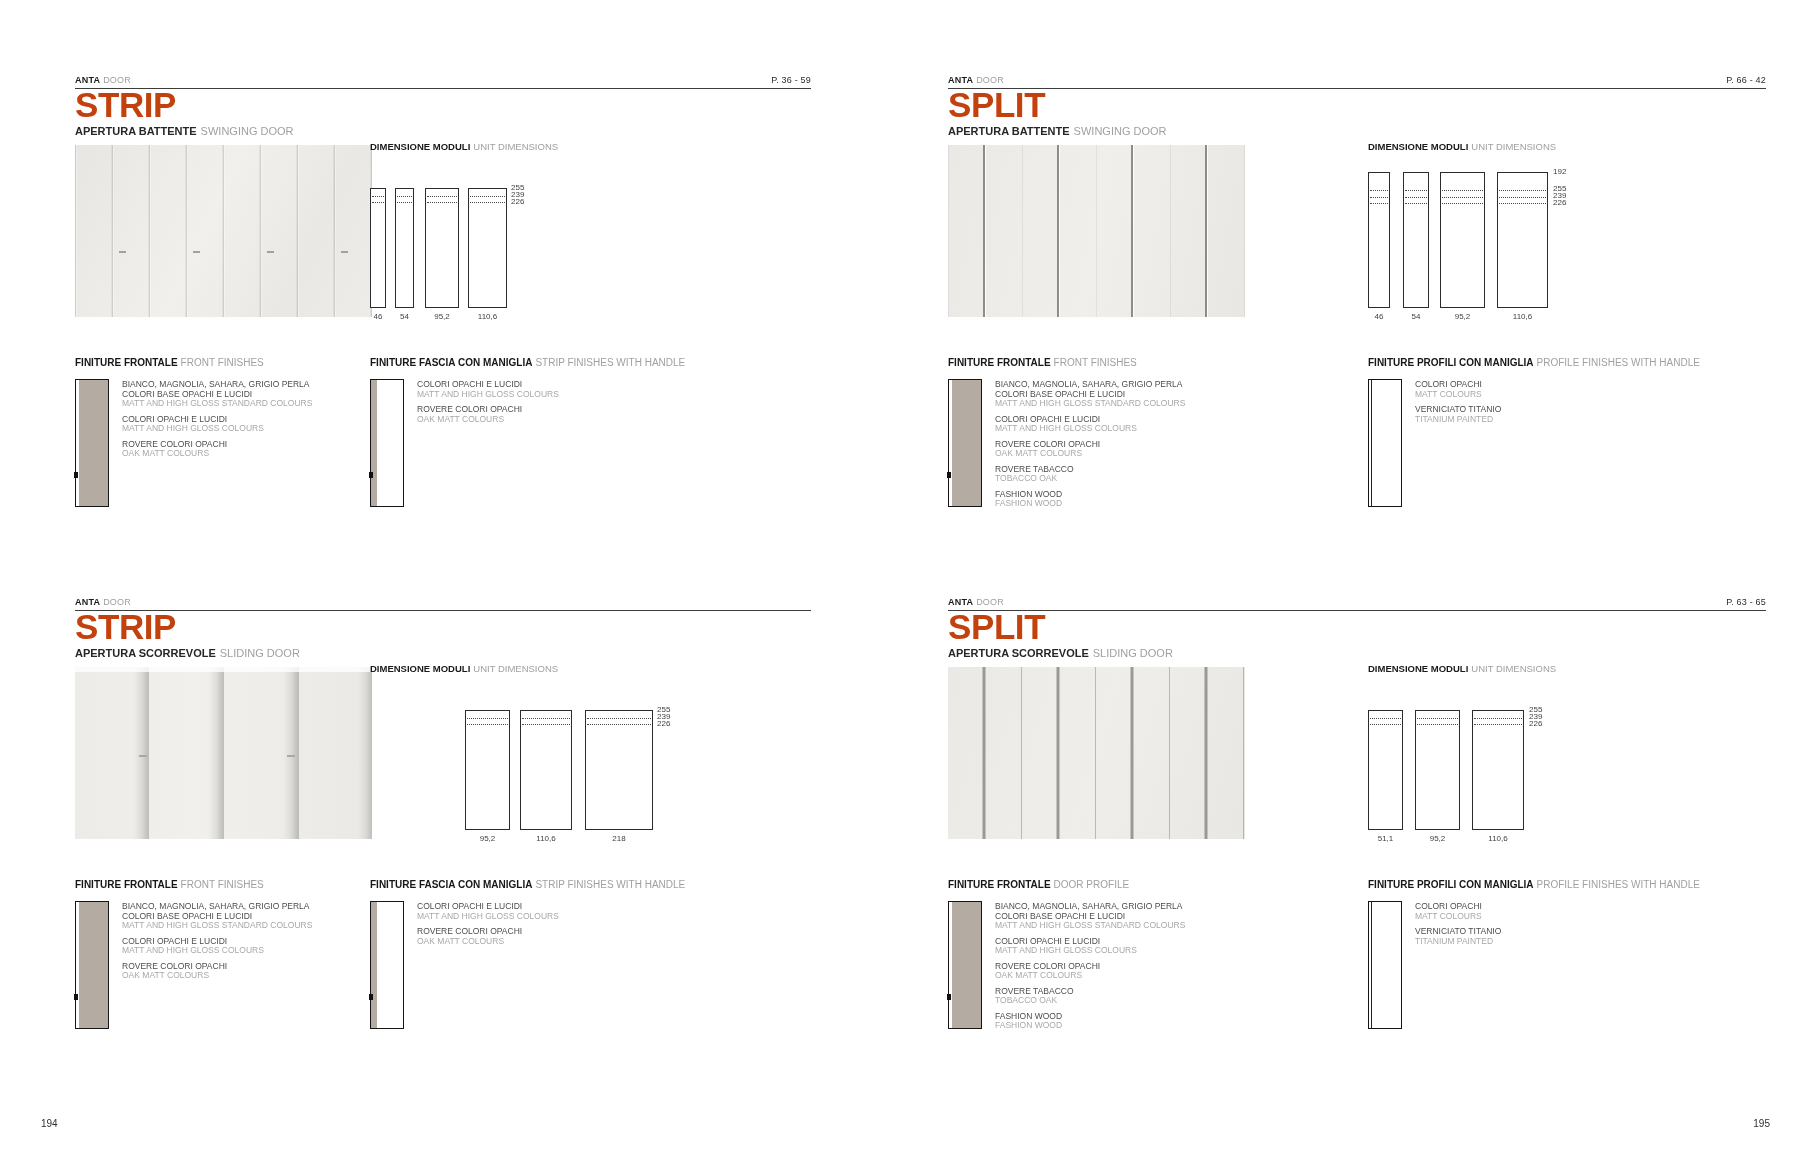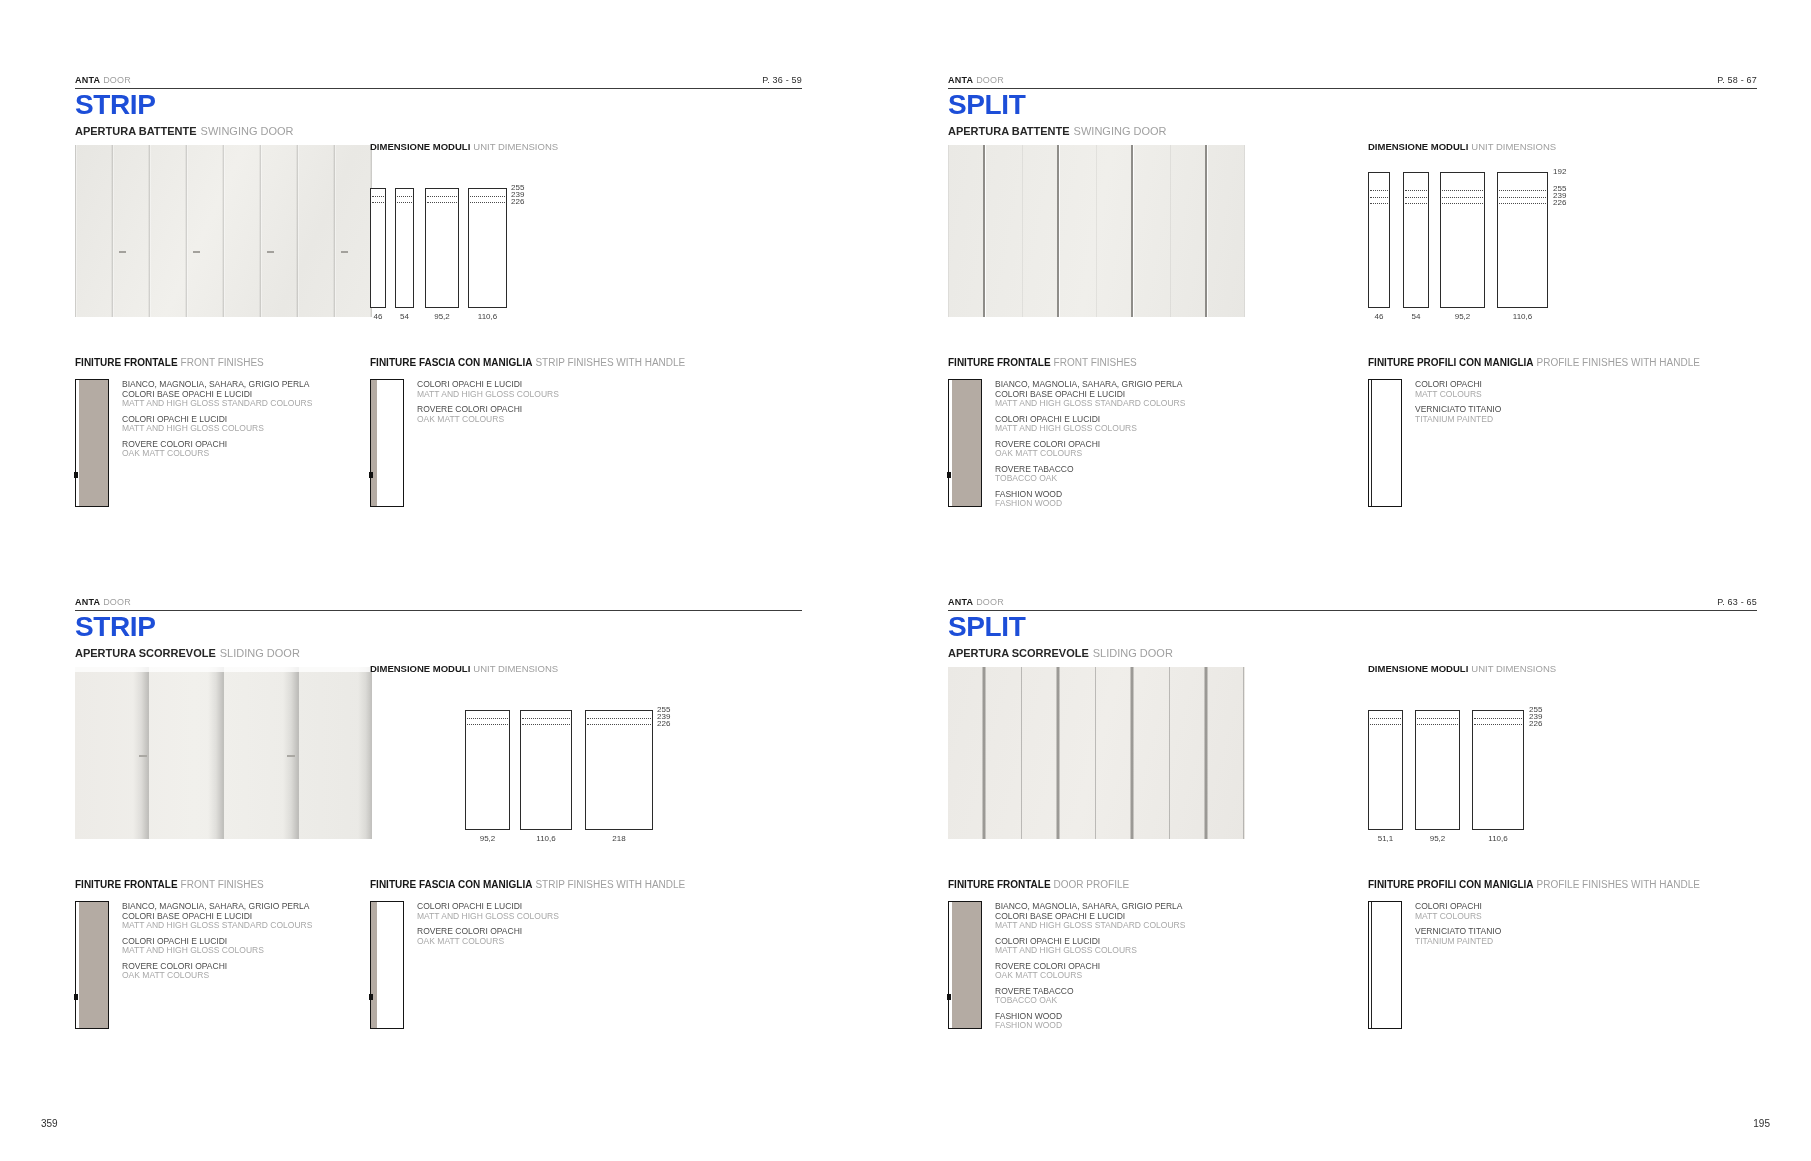--- a/index.html
+++ b/index.html
@@ -2,26 +2,26 @@
 <html style="--swatch: #b4aba3;"><head>
 <meta charset="utf-8">
 <style>
   html,body{margin:0;padding:0}
   body{
     width:1811px;height:1161px;position:relative;background:#ffffff;
     font-family:"Liberation Sans",sans-serif;color:#1d1d1d;overflow:hidden;
   }
   .quad{position:absolute;height:445px}
   
-  .qhead{position:absolute;left:0;right:13px;top:0;height:13px;border-bottom:1px solid #3c3c3c;
+  .qhead{position:absolute;left:0;right:4px;top:0;height:13px;border-bottom:1px solid #3c3c3c;
     display:flex;justify-content:space-between;align-items:flex-start;font-size:9px;letter-spacing:.2px}
   .qcat b{color:#1a1a1a;font-weight:700}
   .qcat span{color:#9f9f9f;margin-left:3px}
   .qref{color:#2c2c2c}
-  .qtitle{position:absolute;top:15px;left:0;font-size:28px;line-height:30px;font-weight:700;letter-spacing:-.4px;color:#1d4ed8}
+  .qtitle{position:absolute;top:15px;left:0;font-size:35px;line-height:30px;font-weight:700;letter-spacing:-.4px;color:#c2410c}
   .qsub{position:absolute;top:50px;left:0;font-size:11px;white-space:nowrap}
   .qsub b{color:#262626}
   .qsub span{color:#a0a0a0;margin-left:4px}
   
   .door{position:absolute;left:0;top:70px;width:297px;height:172px}
   .d-strip-b{
     background-image:
       linear-gradient(to right,transparent 0 26px,#a3a19c 26px 33px,transparent 33px),
       repeating-linear-gradient(to right,rgba(0,0,0,.13) 0 1px,rgba(255,255,255,.35) 1px 2px,transparent 2px 36px,rgba(0,0,0,.05) 36px 37px),
       linear-gradient(115deg,#e7e6e2,#f1f0ec 45%,#e9e8e4 75%,#edece8);
@@ -161,21 +161,21 @@
             </div>
         </div>
       </div>
     </div>
   </div>
 </section>
 
 <section class="quad" style="left:948px;top:75px;width:822px">
   <header class="qhead">
     <div class="qcat"><b>ANTA</b><span>DOOR</span></div>
-    <div class="qref">P. 58 - 67</div>
+    <div class="qref">P. 66 - 42</div>
   </header>
   <div class="qtitle">SPLIT</div>
   <div class="qsub"><b>APERTURA BATTENTE</b><span>SWINGING DOOR</span></div>
   <div class="door d-split-b"></div>
 
   <div class="dim" style="left:420px">
     <div class="dimhead"><b>DIMENSIONE MODULI</b><span>UNIT DIMENSIONS</span></div>
     <div class="mods" style="top:31px;height:136px">
       <div class="mod" style="left:0;width:22px">
           <i class="dl" style="top:17px"></i>
@@ -412,14 +412,14 @@
           <div class="fitem">
               <div class="fit">VERNICIATO TITANIO</div>
               <div class="fen">TITANIUM PAINTED</div>
             </div>
         </div>
       </div>
     </div>
   </div>
 </section>
 
-<div class="pagenum" style="left:41px;top:1118px">359</div>
+<div class="pagenum" style="left:41px;top:1118px">194</div>
 <div class="pagenum" style="left:948px;top:1118px;width:822px;text-align:right">195</div>
 
 </body></html>

